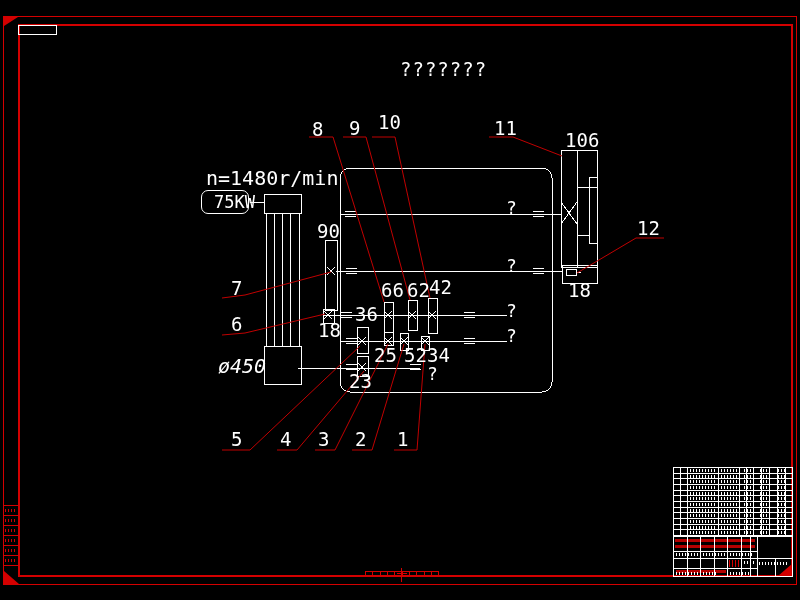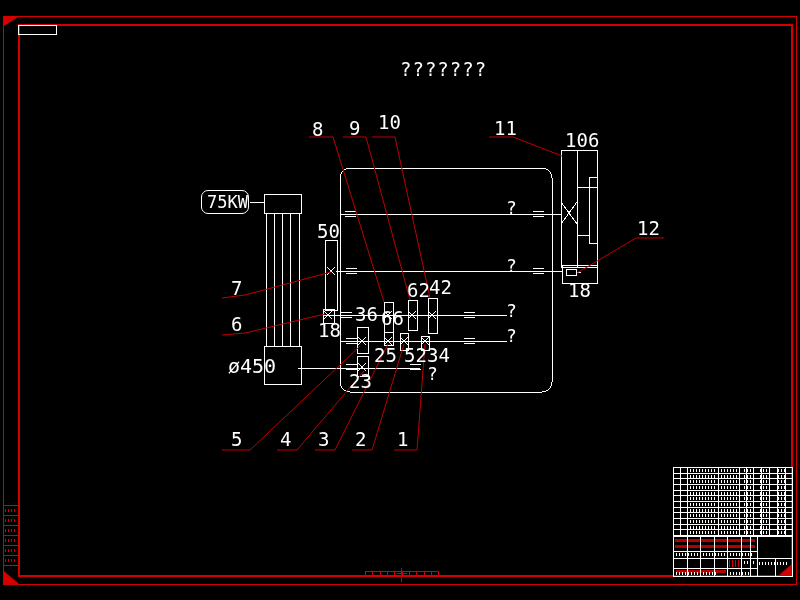--- a/index.html
+++ b/index.html
@@ -25,21 +25,21 @@
   .bom{position:absolute;left:673px;top:467px;width:120px;height:69px;border:1px solid #fff;display:flex;flex-direction:column;}
   .bomrow{position:relative;flex:1;border-bottom:1px solid #fff;}
   .bomrow:last-child{border-bottom:none;}
   .bomrow i{position:absolute;top:1px;height:3px;background:repeating-linear-gradient(90deg,#fff 0 1px,transparent 1px 3px);}
   .bomrow .n1{left:16px;width:27px;}
   .bomrow .n2{left:47px;width:19px;}
   .bomrow .n3{left:70px;width:8px;}
   .bomrow .n4{left:86px;width:9px;}
   .bomrow .n5{left:104px;width:7px;}
   .motorbox{position:absolute;left:201px;top:190px;width:48px;height:24px;border:1px solid #fff;
-            border-radius:7px;color:#fff;font-size:17px;line-height:22px;padding-left:5px;overflow:visible;}
+            border-radius:7px;color:#fff;font-size:17px;line-height:22px;padding-left:12px;overflow:visible;}
 </style>
 </head>
 <body>
 
 <div id="canvas">
 
   <div class="rframe" style="left:3px;top:16px;width:794px;height:569px;"></div>
   <div class="rframe2" style="left:18px;top:24px;width:775px;height:553px;"></div>
   <div class="tri" style="left:4px;top:17px;border-top:9px solid #d40000;border-right:14px solid transparent;"></div>
   <div class="tri" style="left:4px;top:571px;border-bottom:13px solid #d40000;border-right:15px solid transparent;"></div>
@@ -151,29 +151,30 @@
       <path d="M222 450H250L360 346"></path>
       <path d="M277 450H297L364 371"></path>
       <path d="M315 450H335L388 344"></path>
       <path d="M352 450H372L404 344"></path>
       <path d="M394 450H417L425 344"></path>
     </g>
   </svg>
 
   <div class="t" style="left:400px;top:60px;font-size:19px;letter-spacing:1px;">???????</div>
 
+  <div class="t" style="left:206px;top:168px;font-size:20px;">n=1480r/min</div>
 
   <div class="motorbox"><span>75KW</span></div>
 
-  <div class="t" style="left:228px;top:356px;font-size:20px;">ø450</div>
-
-  <div class="t" style="left:317px;top:222px;font-size:19px;">50</div>
+  <div class="t" style="left:218px;top:356px;font-size:20px;font-style:italic;">ø450</div>
+
+  <div class="t" style="left:317px;top:222px;font-size:19px;">90</div>
   <div class="t" style="left:318px;top:321px;font-size:19px;">18</div>
   <div class="t" style="left:355px;top:305px;font-size:19px;">36</div>
-  <div class="t" style="left:381px;top:281px;font-size:19px;margin-top:28px;">66</div>
+  <div class="t" style="left:381px;top:281px;font-size:19px;">66</div>
   <div class="t" style="left:407px;top:281px;font-size:19px;">62</div>
   <div class="t" style="left:429px;top:278px;font-size:19px;">42</div>
   <div class="t" style="left:374px;top:346px;font-size:19px;text-align:center;">25</div>
   <div class="t" style="left:404px;top:346px;font-size:19px;">52</div>
   <div class="t" style="left:427px;top:346px;font-size:19px;">34</div>
   <div class="t" style="left:349px;top:372px;font-size:19px;">23</div>
   <div class="t" style="left:565px;top:131px;font-size:19px;">106</div>
   <div class="t" style="left:568px;top:281px;font-size:19px;">18</div>
 
   <div class="t" style="left:312px;top:120px;font-size:19px;">8</div>

